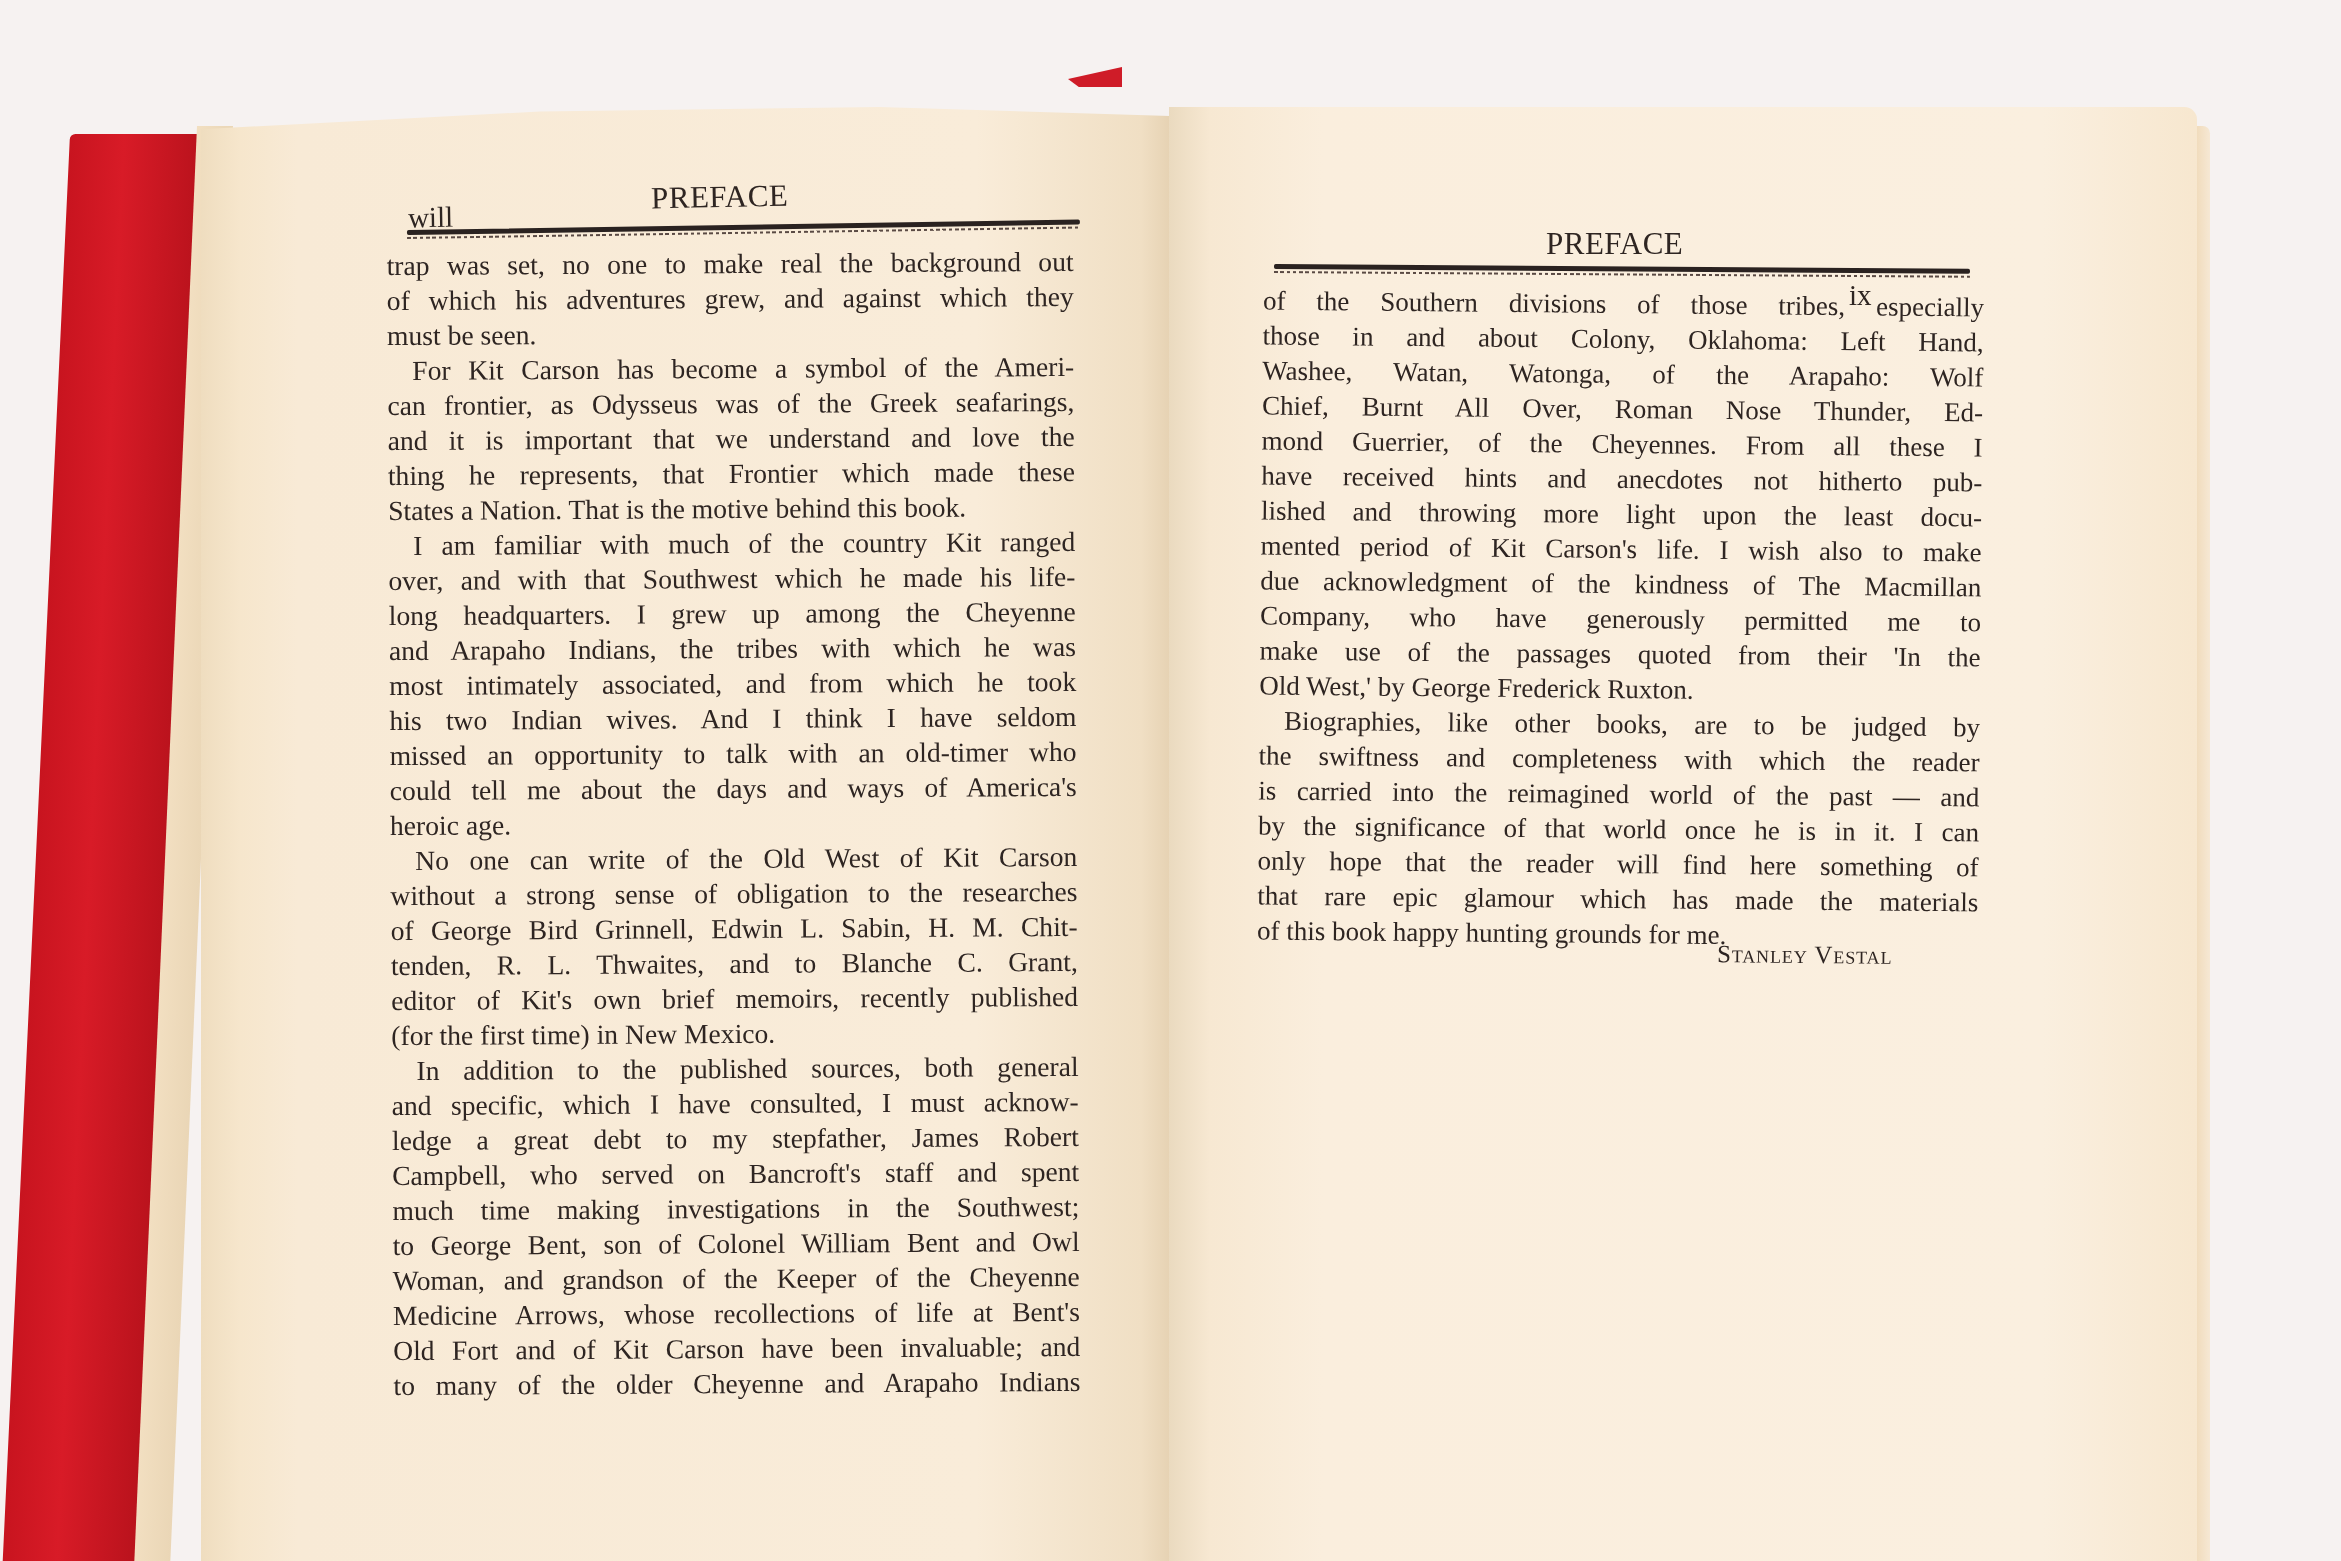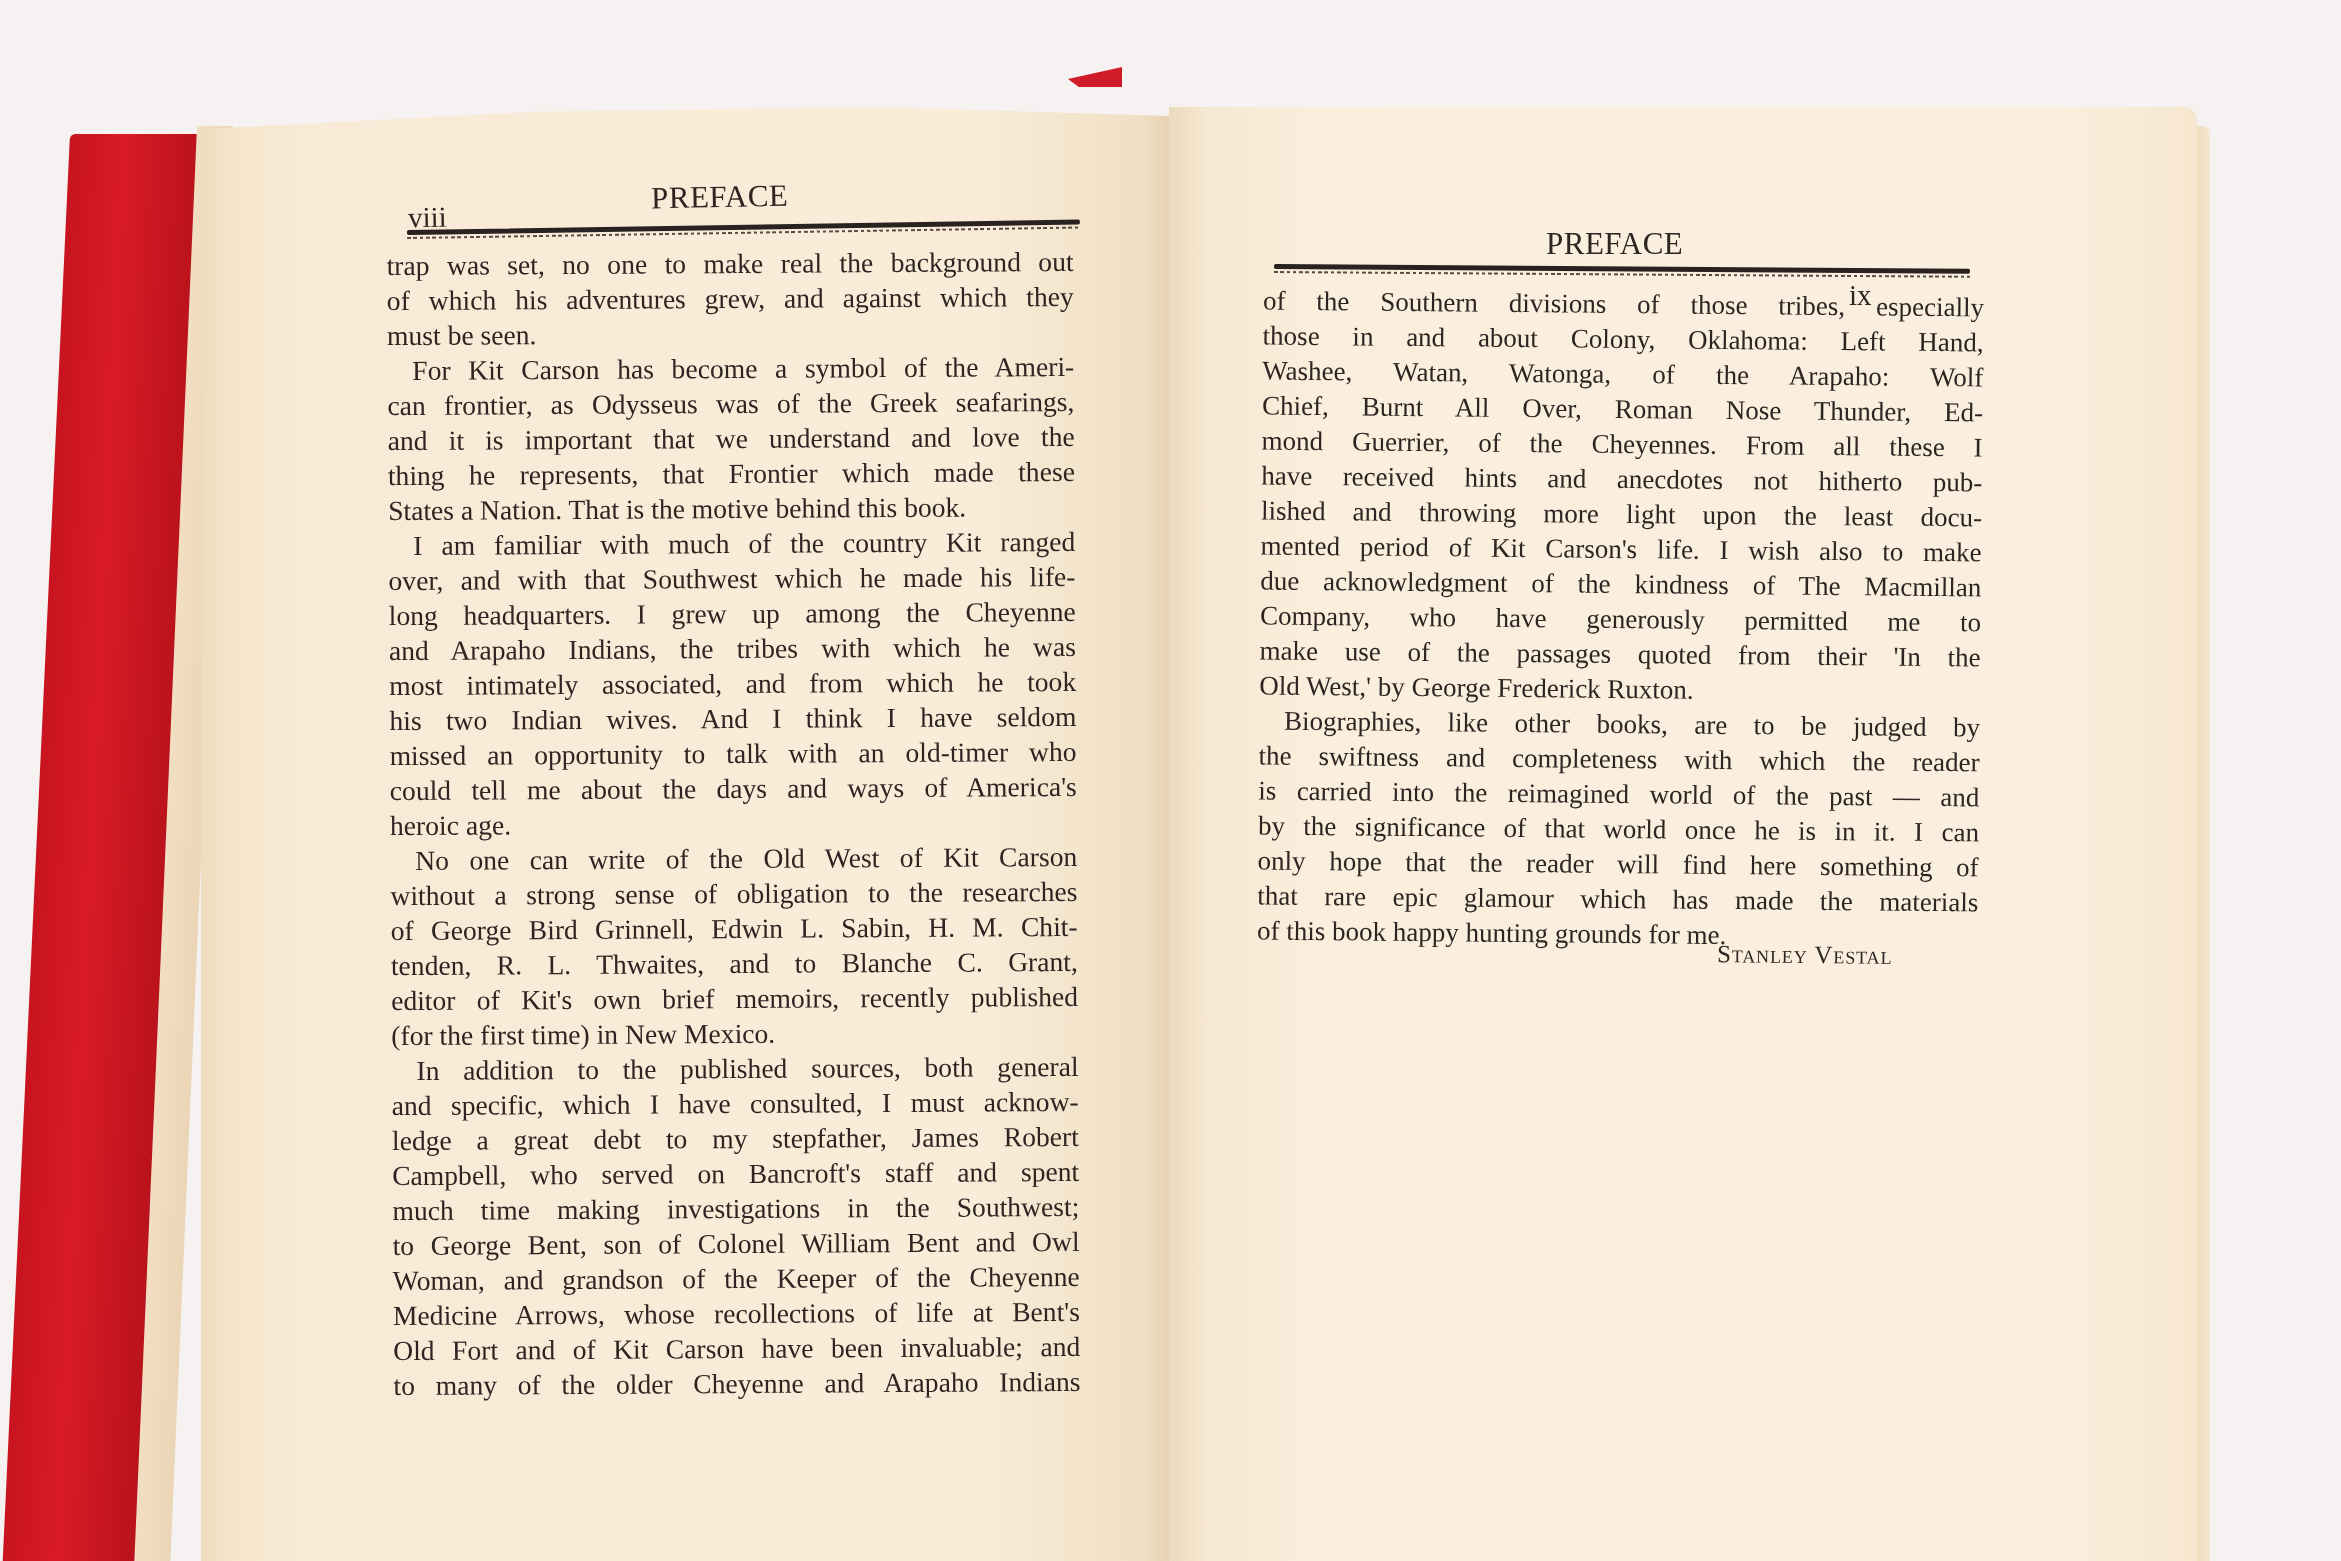--- a/index.html
+++ b/index.html
@@ -79,21 +79,21 @@
 </head>
 <body>
 
 <div class="cover-edge"></div>
 <div class="spine-tip"></div>
 <div class="page-left-stack"></div>
 <div class="page page-left"></div>
 <div class="page page-right"></div>
 <div class="page-right-edge"></div>
 
-<div class="folio" style="left:408px; top:201px; transform:rotate(-1deg);">viii</div>
+<div class="folio" style="left:408px; top:201px; transform:rotate(-1deg);">will</div>
 <div class="header" style="left:651px; top:179px; transform:rotate(-1.2deg);">PREFACE</div>
 <div class="rule" style="left:407px; top:230px; width:673px; transform:rotate(-0.9deg); transform-origin:left;">
   <div class="thick"></div>
     <div class="thin"></div>
 </div>
 
 <div class="textblock left-text" id="left-text">
     <span class="line">trap was set, no one to make real the background out</span>
     <span class="line">of which his adventures grew, and against which they</span>
     <span class="line last">must be seen.</span>

